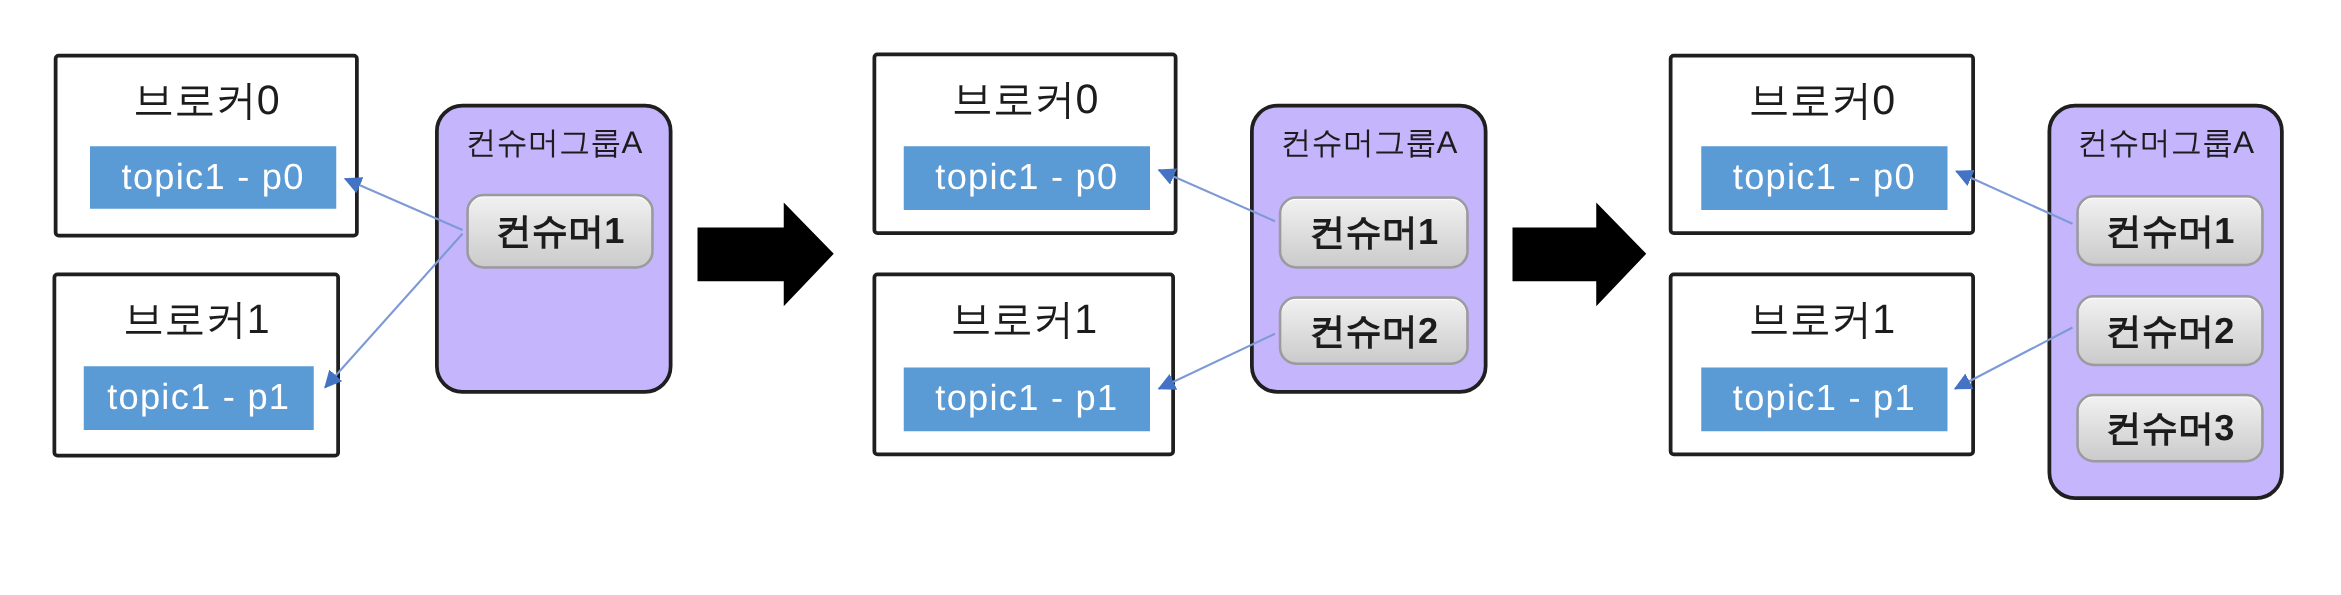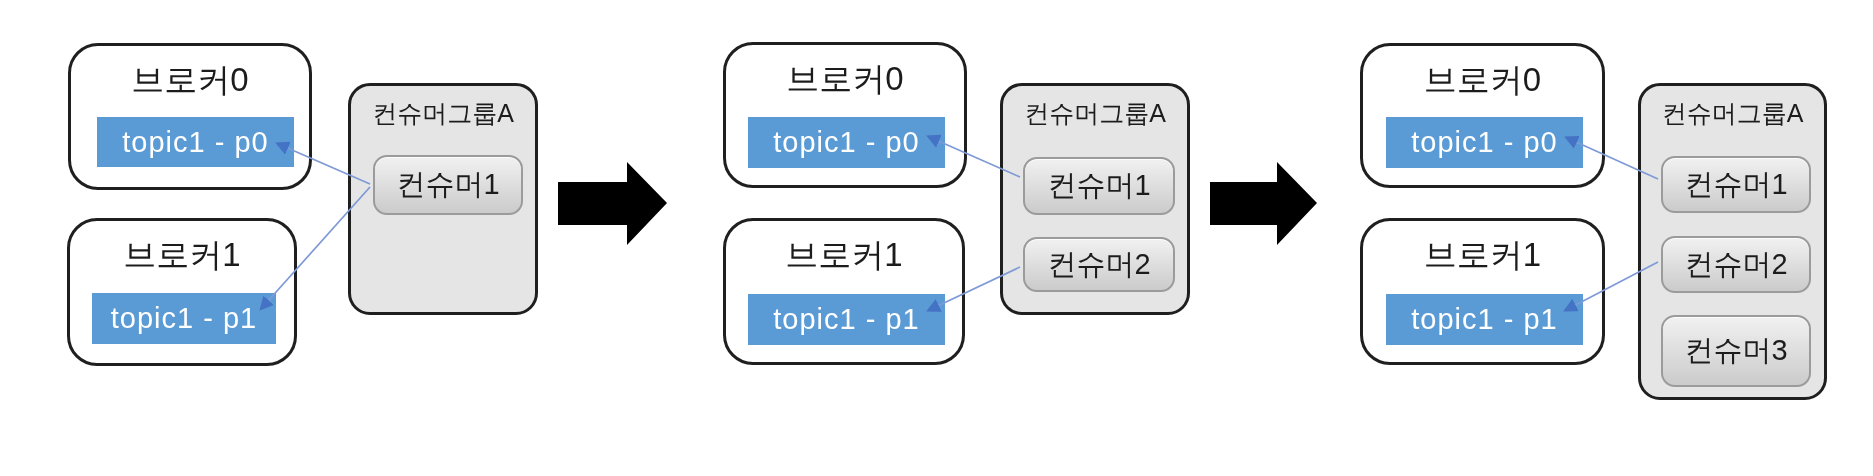--- a/index.html
+++ b/index.html
@@ -1,37 +1,37 @@
 <!DOCTYPE html>
 <html style="--partition-blue: #5B9BD5; --partition-text: #FFFFFF; --box-border: #1F1F1F; --consumer-fill-top: #F1F1F1; --consumer-fill-bottom: #CBCBCB; --consumer-border: #9B9B9B; --connector-line: #7E9AD6; --connector-head: #4472C4; --flow-arrow: #000000; --caption-text: #262626;"><head>
 <meta charset="utf-8">
 <style>
   html,body{margin:0;padding:0;background:#ffffff;}
   body{font-family:"Liberation Sans","DejaVu Sans",sans-serif;}
   #stage{position:relative;width:1873px;height:476px;background:#fff;overflow:hidden;}
 
   
   .broker{position:absolute;background:#fff;border:3px solid var(--box-border,#1f1f1f);
-          border-radius:30px;box-sizing:border-box;margin-left:25px;}
+          border-radius:4px;box-sizing:border-box;}
   .broker-title{position:absolute;left:0;right:0;top:12px;text-align:center;
           font-size:33px;color:#1c1c1c;letter-spacing:0px;}
   .partition{position:absolute;background:var(--partition-blue,#5b9bd5);
           color:var(--partition-text,#fff);display:flex;align-items:center;justify-content:center;
           font-size:29px;letter-spacing:1px;box-sizing:border-box;text-align:right;}
 
   
-  .cgroup{position:absolute;background:#e5e5e5;border:3px solid var(--box-border,#1f1f1f);
+  .cgroup{position:absolute;background:#c4b5fd;border:3px solid var(--box-border,#1f1f1f);
           border-radius:22px;box-sizing:border-box;}
   .cgroup-title{position:absolute;left:0;right:0;top:11px;text-align:center;
           font-size:25px;color:#1c1c1c;}
   .consumer{position:absolute;border:2px solid var(--consumer-border,#9b9b9b);border-radius:14px;
           background:linear-gradient(180deg,var(--consumer-fill-top,#f1f1f1) 0%,var(--consumer-fill-bottom,#cbcbcb) 100%);
           box-shadow:inset 0 1px 0 rgba(255,255,255,.8);
           display:flex;align-items:center;justify-content:center;
-          font-size:29px;color:#1c1c1c;box-sizing:border-box;}
+          font-size:29px;color:#1c1c1c;box-sizing:border-box;font-weight:bold;}
 
   
   #overlay{position:absolute;left:0;top:0;width:1873px;height:476px;pointer-events:none;}
   .connector{stroke:var(--connector-line,#7e9ad6);stroke-width:1.7;fill:none;}
   .connector-head{fill:var(--connector-head,#4472c4);}
   .flow-arrow{fill:var(--flow-arrow,#000);}
 
   .caption{position:absolute;left:784px;top:398px;width:400px;text-align:center;
           font-size:38px;color:var(--caption-text,#262626);}
 </style>
@@ -72,21 +72,21 @@
     <div class="partition" style="left:23px;top:71px;width:197px;height:51px;">topic1 - p0</div>
   </div>
   <div class="broker" style="left:1335px;top:218px;width:245px;height:147px;">
     <div class="broker-title">브로커1</div>
     <div class="partition" style="left:23px;top:73px;width:197px;height:51px;">topic1 - p1</div>
   </div>
   <div class="cgroup" style="left:1638px;top:83px;width:189px;height:317px;">
     <div class="cgroup-title">컨슈머그룹A</div>
     <div class="consumer" style="left:20px;top:70px;width:150px;height:57px;">컨슈머1</div>
     <div class="consumer" style="left:20px;top:150px;width:150px;height:57px;">컨슈머2</div>
-    <div class="consumer" style="left:20px;top:229px;width:150px;height:72px;">컨슈머3</div>
+    <div class="consumer" style="left:20px;top:229px;width:150px;height:55px;">컨슈머3</div>
   </div>
 
   <svg id="overlay" viewBox="0 0 1873 476">
     <defs>
       <marker id="bluehead" markerUnits="userSpaceOnUse" markerWidth="16" markerHeight="14" refX="13" refY="7" orient="auto">
         <path class="connector-head" d="M0,0 L14,7 L0,14 Z"></path>
       </marker>
     </defs>
 
     <line class="connector" x1="370" y1="184" x2="276" y2="143" marker-end="url(#bluehead)"></line>

